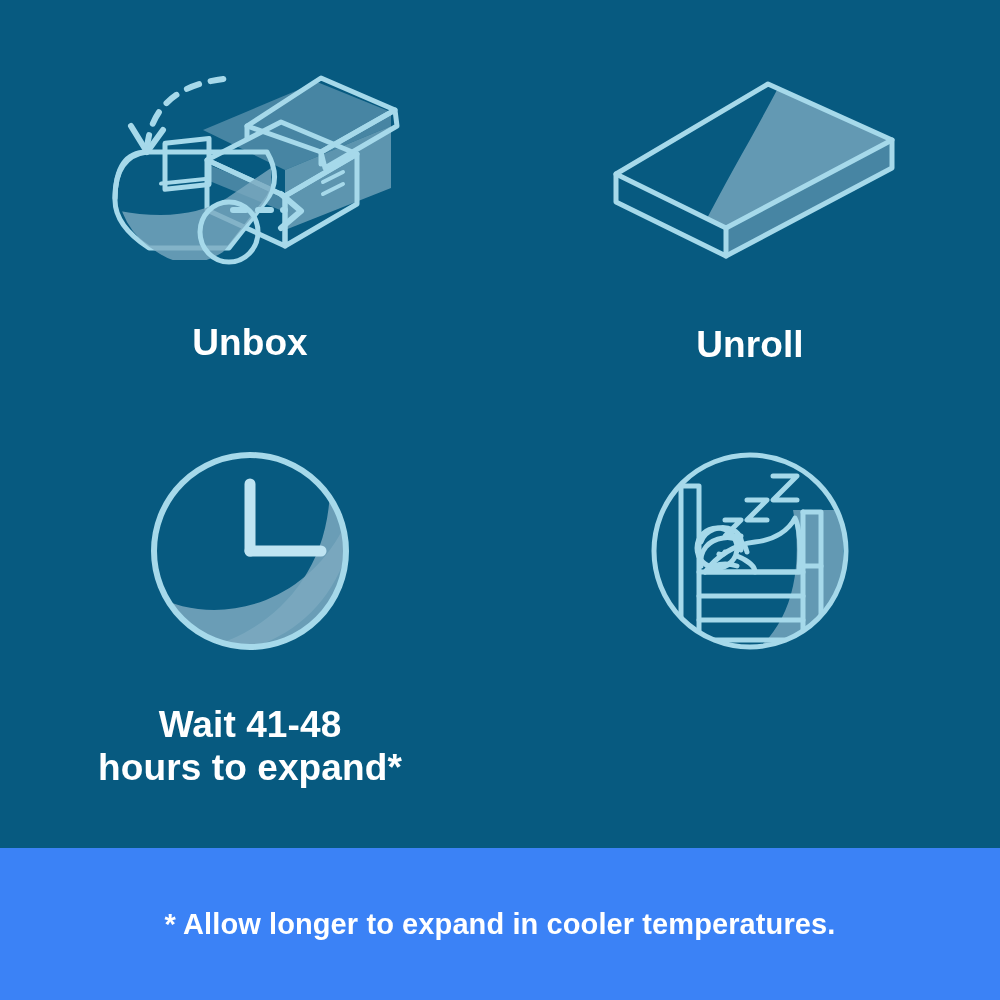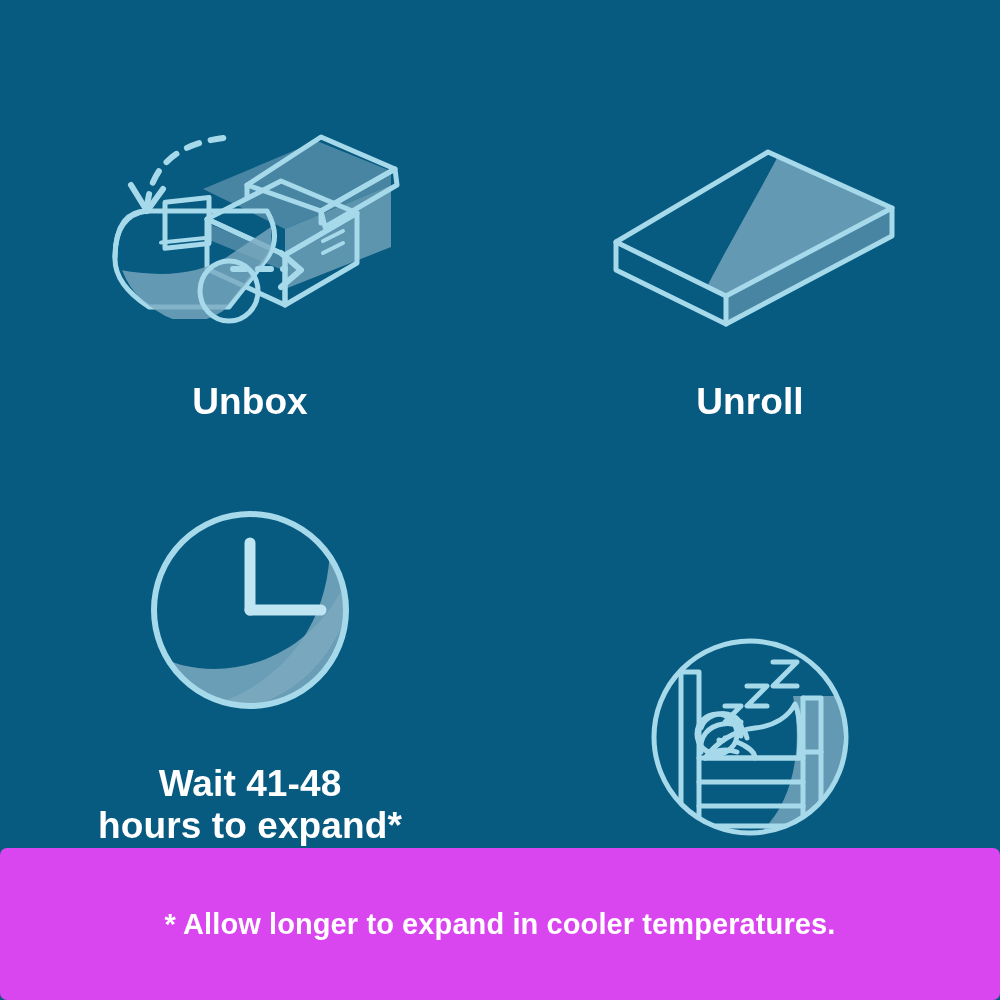--- a/index.html
+++ b/index.html
@@ -29,52 +29,50 @@
     height: 848px;
     display: grid;
     grid-template-columns: 1fr 1fr;
     grid-template-rows: 1fr 1fr;
   }
   .step-cell {
     position: relative;
     display: flex;
     flex-direction: column;
     align-items: center;
-    justify-content: flex-end;
   }
   .step-cell.row1 { padding-top: 60px; }
   .step-cell.row2 { padding-top: 20px; }
   .step-icon {
     display: block;
   }
   .step-label {
     color: #ffffff;
     font-size: 37px;
     font-weight: bold;
     line-height: 1.15;
     text-align: center;
     letter-spacing: 0.1px;
     white-space: pre-line;
   }
   .step-label.l1 { margin-top: 28px; }
-  .step-label.l2 { margin-top: 19px; }
+  .step-label.l2 { margin-top: 30px; }
   .step-label.l3 { margin-top: 42px; }
   .step-label.l4 { margin-top: 42px; }
 
   .footnote-band {
     position: absolute;
     left: 0;
     top: 848px;
     width: 1000px;
     height: 152px;
-    background: #d946ef;
+    background: #3b82f6;
     display: flex;
     align-items: center;
     justify-content: center;
-    border-radius: 7px;
   }
   .footnote-text {
     color: #ffffff;
     font-size: 29px;
     font-weight: bold;
     letter-spacing: 0.1px;
     text-align: center;
   }
 </style>
 </head>

